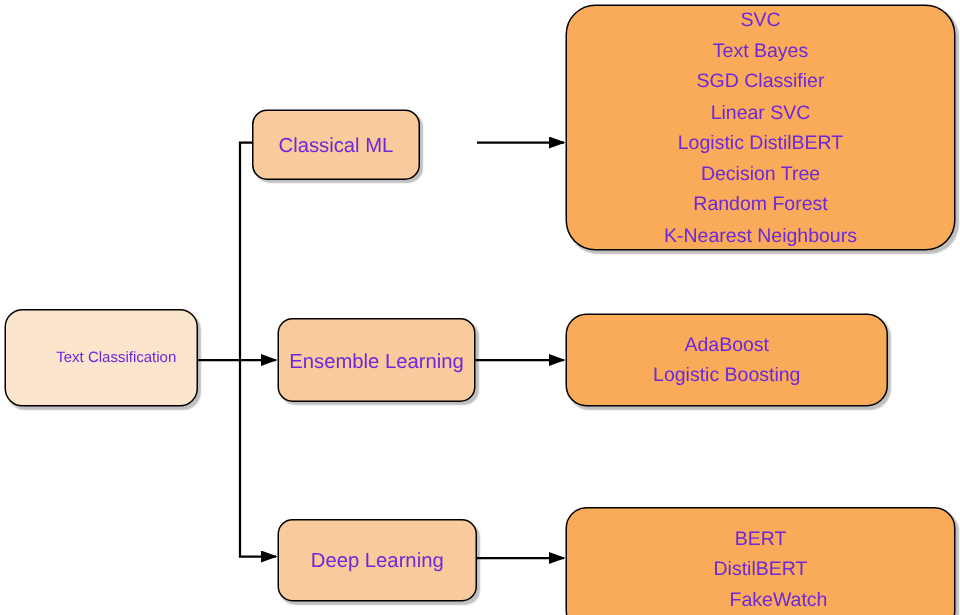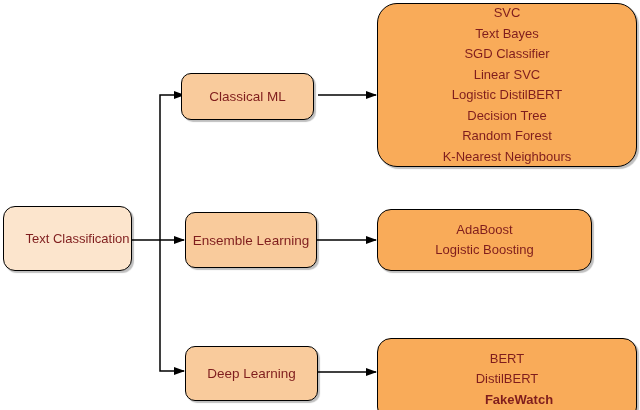--- a/index.html
+++ b/index.html
@@ -23,49 +23,49 @@
   }
   .box {
     position: absolute;
     box-sizing: border-box;
     border: 1.5px solid var(--border, #000);
     box-shadow: 2px 2px 1px rgba(0,0,0,0.25);
     display: flex;
     flex-direction: column;
     justify-content: center;
     align-items: center;
-    color: #7f1d1d;
+    color: #6d28d9;
     text-align: center;
   }
   .root-box {
     left: 3px; top: 206px; width: 129px; height: 65px;
     border-radius: 12px;
     background: var(--root-fill, #FCE5CD);
-    font-size: 13px;
+    font-size: 10px;
     padding-left: 20px;
   }
   .cat-box {
     border-radius: 10px;
     background: var(--category-fill, #F9CB9C);
     font-size: 13.5px;
   }
-  .cat-classical { left: 181px; top: 73px;  width: 133px; height: 47px; }
+  .cat-classical { left: 168px; top: 73px;  width: 112px; height: 47px; }
   .cat-ensemble  { left: 185px; top: 212px; width: 132px; height: 56px; }
   .cat-deep      { left: 185px; top: 346px; width: 133px; height: 55px; align-items: center; }
   .leaf-box {
     background: var(--method-fill, #F9AB59);
     font-size: 13px;
   }
   .leaf-classical { left: 377px; top: 3px;   width: 260px; height: 164px; border-radius: 20px; }
   .leaf-ensemble  { left: 377px; top: 209px; width: 215px; height: 62px;  border-radius: 14px; }
   .leaf-deep      { left: 377px; top: 338px; width: 260px; height: 83px;  border-radius: 14px; }
   .leaf-classical .method { line-height: 20.5px; }
   .leaf-ensemble  .method { line-height: 20px; }
   .leaf-deep      .method { line-height: 20.3px; }
-  .method-bold { font-weight: bold; padding-left: 24px; }
+  .method-bold { font-weight: normal; padding-left: 24px; }
 </style>
 </head>
 <body>
 
 <div class="canvas">
 
   <svg class="connectors" viewBox="0 0 640 410" xmlns="http://www.w3.org/2000/svg">
     <defs>
       <marker id="arrow" markerWidth="12" markerHeight="9" refX="10" refY="4" orient="auto" markerUnits="userSpaceOnUse">
         <path d="M0,0 L11,4 L0,8 z" fill="#000"></path>

